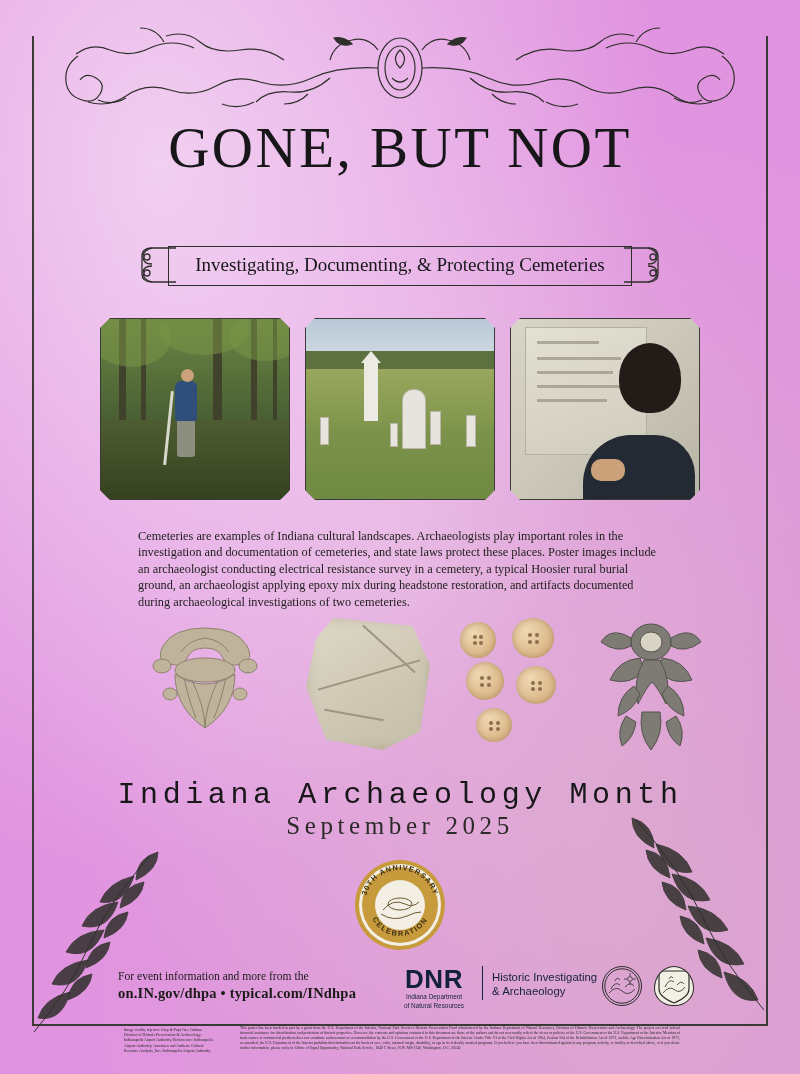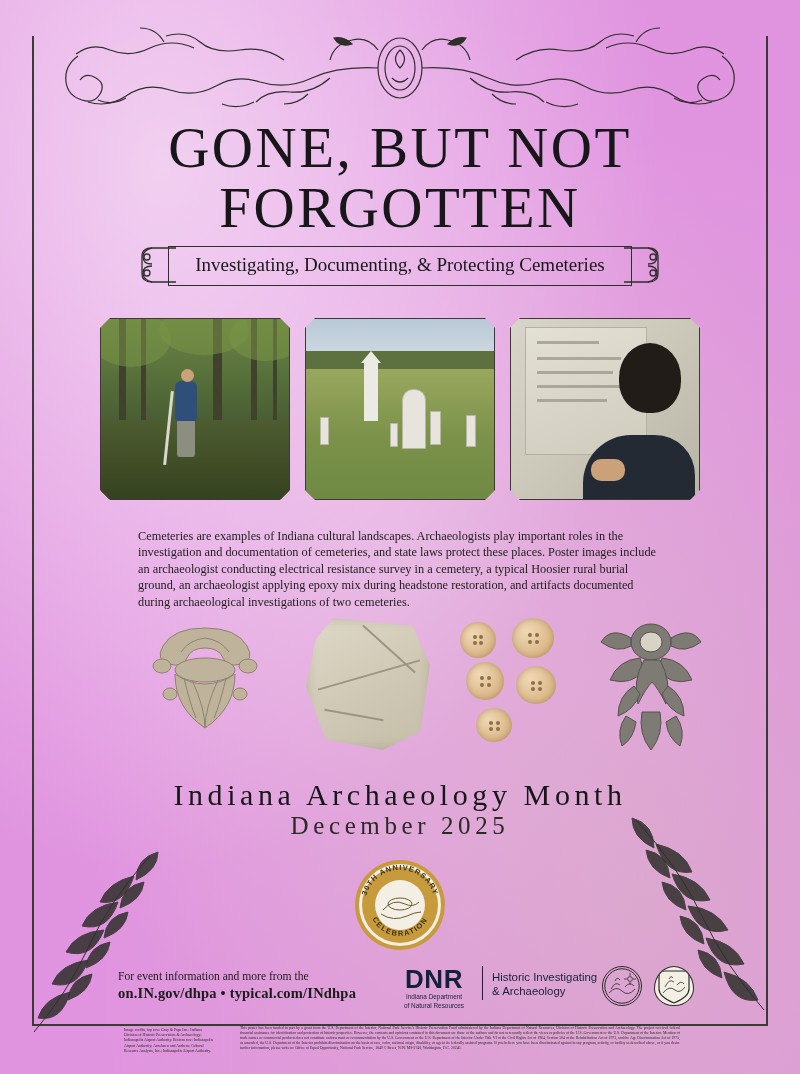--- a/index.html
+++ b/index.html
@@ -261,20 +261,21 @@
 
   
   .month {
     position: absolute;
     top: 778px;
     left: 0; right: 0;
     text-align: center;
     font-size: 30px;
     letter-spacing: 4.6px;
     color: #17171a;
+    font-family: Liberation Mono, monospace;
   }
   .date {
     position: absolute;
     top: 812px;
     left: 0; right: 0;
     text-align: center;
     font-size: 25px;
     letter-spacing: 4.6px;
     color: #2a2a27;
   }
@@ -447,21 +448,20 @@
       <path d="M524 88 q16 8 32 2"></path>
       <path d="M470 80 q10 10 24 10"></path>
 
       <path d="M330 30 q-8 -8 -18 -6 q6 10 18 6z" fill="#2f2f2b"></path>
       <path d="M426 30 q8 -8 18 -6 q-6 10 -18 6z" fill="#2f2f2b"></path>
     </g>
   </svg>
 
   <div class="title-block">
     <div class="title-line">Gone, but not</div>
-    <div class="title-line">Forgotten</div>
   </div>
 
   <div class="banner-wrap">
     <svg class="banner-end left" viewBox="0 0 40 50">
       <g fill="none" stroke="#2e2e2b" stroke-width="1.3">
         <path d="M38 8 H14 q-10 0 -10 8 v18 q0 8 10 8 h24"></path>
         <path d="M14 8 q-9 2 -9 9 q0 7 9 7"></path>
         <path d="M14 42 q-9 -2 -9 -9 q0 -7 9 -7"></path>
         <circle cx="9" cy="17" r="3"></circle>
         <circle cx="9" cy="33" r="3"></circle>
@@ -601,21 +601,21 @@
         <path d="M38 70 q-16 10 -16 30 q16 -6 22 -22z"></path>
         <path d="M72 70 q16 10 16 30 q-16 -6 -22 -22z"></path>
         <path d="M46 96 q-4 22 9 38 q13 -16 9 -38z"></path>
         <path d="M30 100 q-10 14 -4 30 q12 -8 14 -24z"></path>
         <path d="M80 100 q10 14 4 30 q-12 -8 -14 -24z"></path>
       </g>
     </svg>
   </div>
 
   <div class="month">Indiana Archaeology Month</div>
-  <div class="date">December 2025</div>
+  <div class="date">September 2025</div>
 
   <svg class="seal" viewBox="0 0 94 94">
     <defs>
       <path id="arcTop" d="M12,47 a35,35 0 0 1 70,0"></path>
       <path id="arcBot" d="M16,47 a31,31 0 0 0 62,0"></path>
     </defs>
     <circle cx="47" cy="47" r="45" fill="#c79a3c"></circle>
     <circle cx="47" cy="47" r="41" fill="#f3efe4"></circle>
     <circle cx="47" cy="47" r="38" fill="#c79a3c"></circle>
     <circle cx="47" cy="47" r="25" fill="#f3efe4"></circle>

